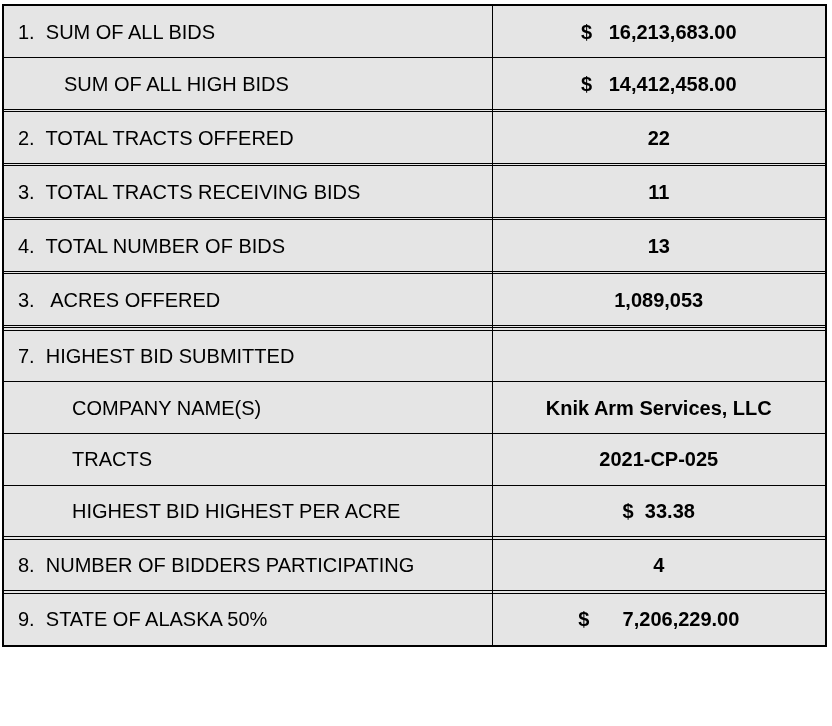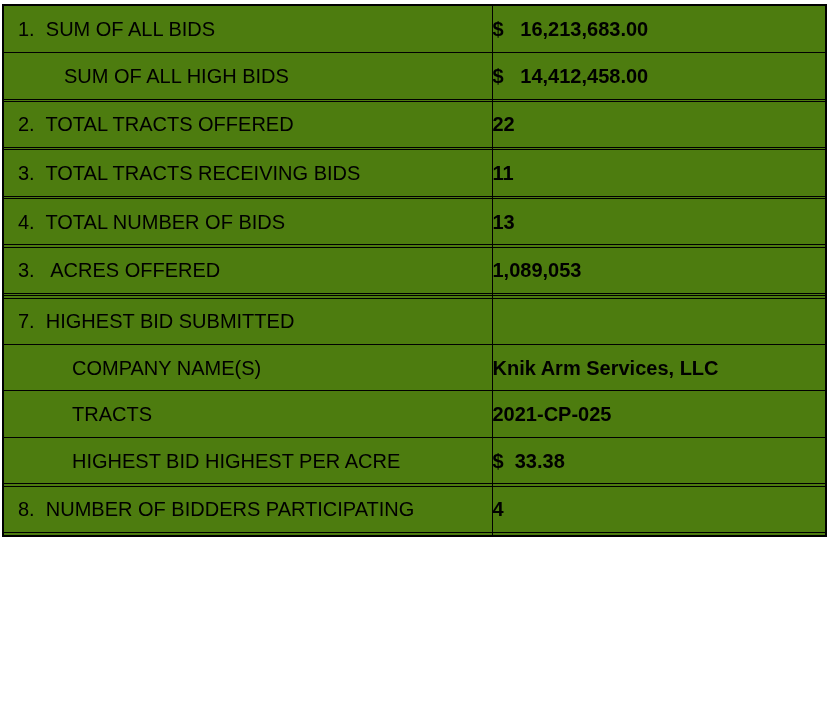--- a/index.html
+++ b/index.html
@@ -15,45 +15,45 @@
     width: 832px;
     height: 726px;
     font-family: "Liberation Sans", sans-serif;
     color: #000000;
   }
   table.bid-table {
     position: absolute;
     left: 2px;
     top: 4px;
     width: 823px;
-    height: 533px;
+    height: 643px;
     border-collapse: collapse;
     table-layout: fixed;
     border: 2px solid #000000;
-    background: #4d7c0f;
+    background: #e5e5e5;
   }
   table.bid-table td {
     border: 1px solid #000000;
     vertical-align: middle;
     font-size: 20px;
     line-height: 1;
     padding: 0;
     overflow: hidden;
   }
   td.label {
     font-weight: 400;
     text-align: left;
     white-space: pre;
   }
   td.label.ind-main { padding-left: 14px; }
   td.label.ind-sub1 { padding-left: 60px; }
   td.label.ind-sub2 { padding-left: 68px; margin-left: 40px; }
   td.value {
     font-weight: 700;
-    text-align: left;
+    text-align: center;
     white-space: pre;
   }
 </style>
 </head>
 <body>
 
 <div class="page">
   <table class="bid-table">
     <colgroup>
       <col style="width:489px">
@@ -129,15 +129,19 @@
         <td class="value"></td>
       </tr>
       <tr>
         <td class="label ind-main">8.  NUMBER OF BIDDERS PARTICIPATING</td>
         <td class="value">4</td>
       </tr>
       <tr>
         <td class="label ind-main"></td>
         <td class="value"></td>
       </tr>
+      <tr>
+        <td class="label ind-main">9.  STATE OF ALASKA 50%</td>
+        <td class="value">$      7,206,229.00</td>
+      </tr>
     </tbody>
   </table>
 </div>
 
 </body></html>

